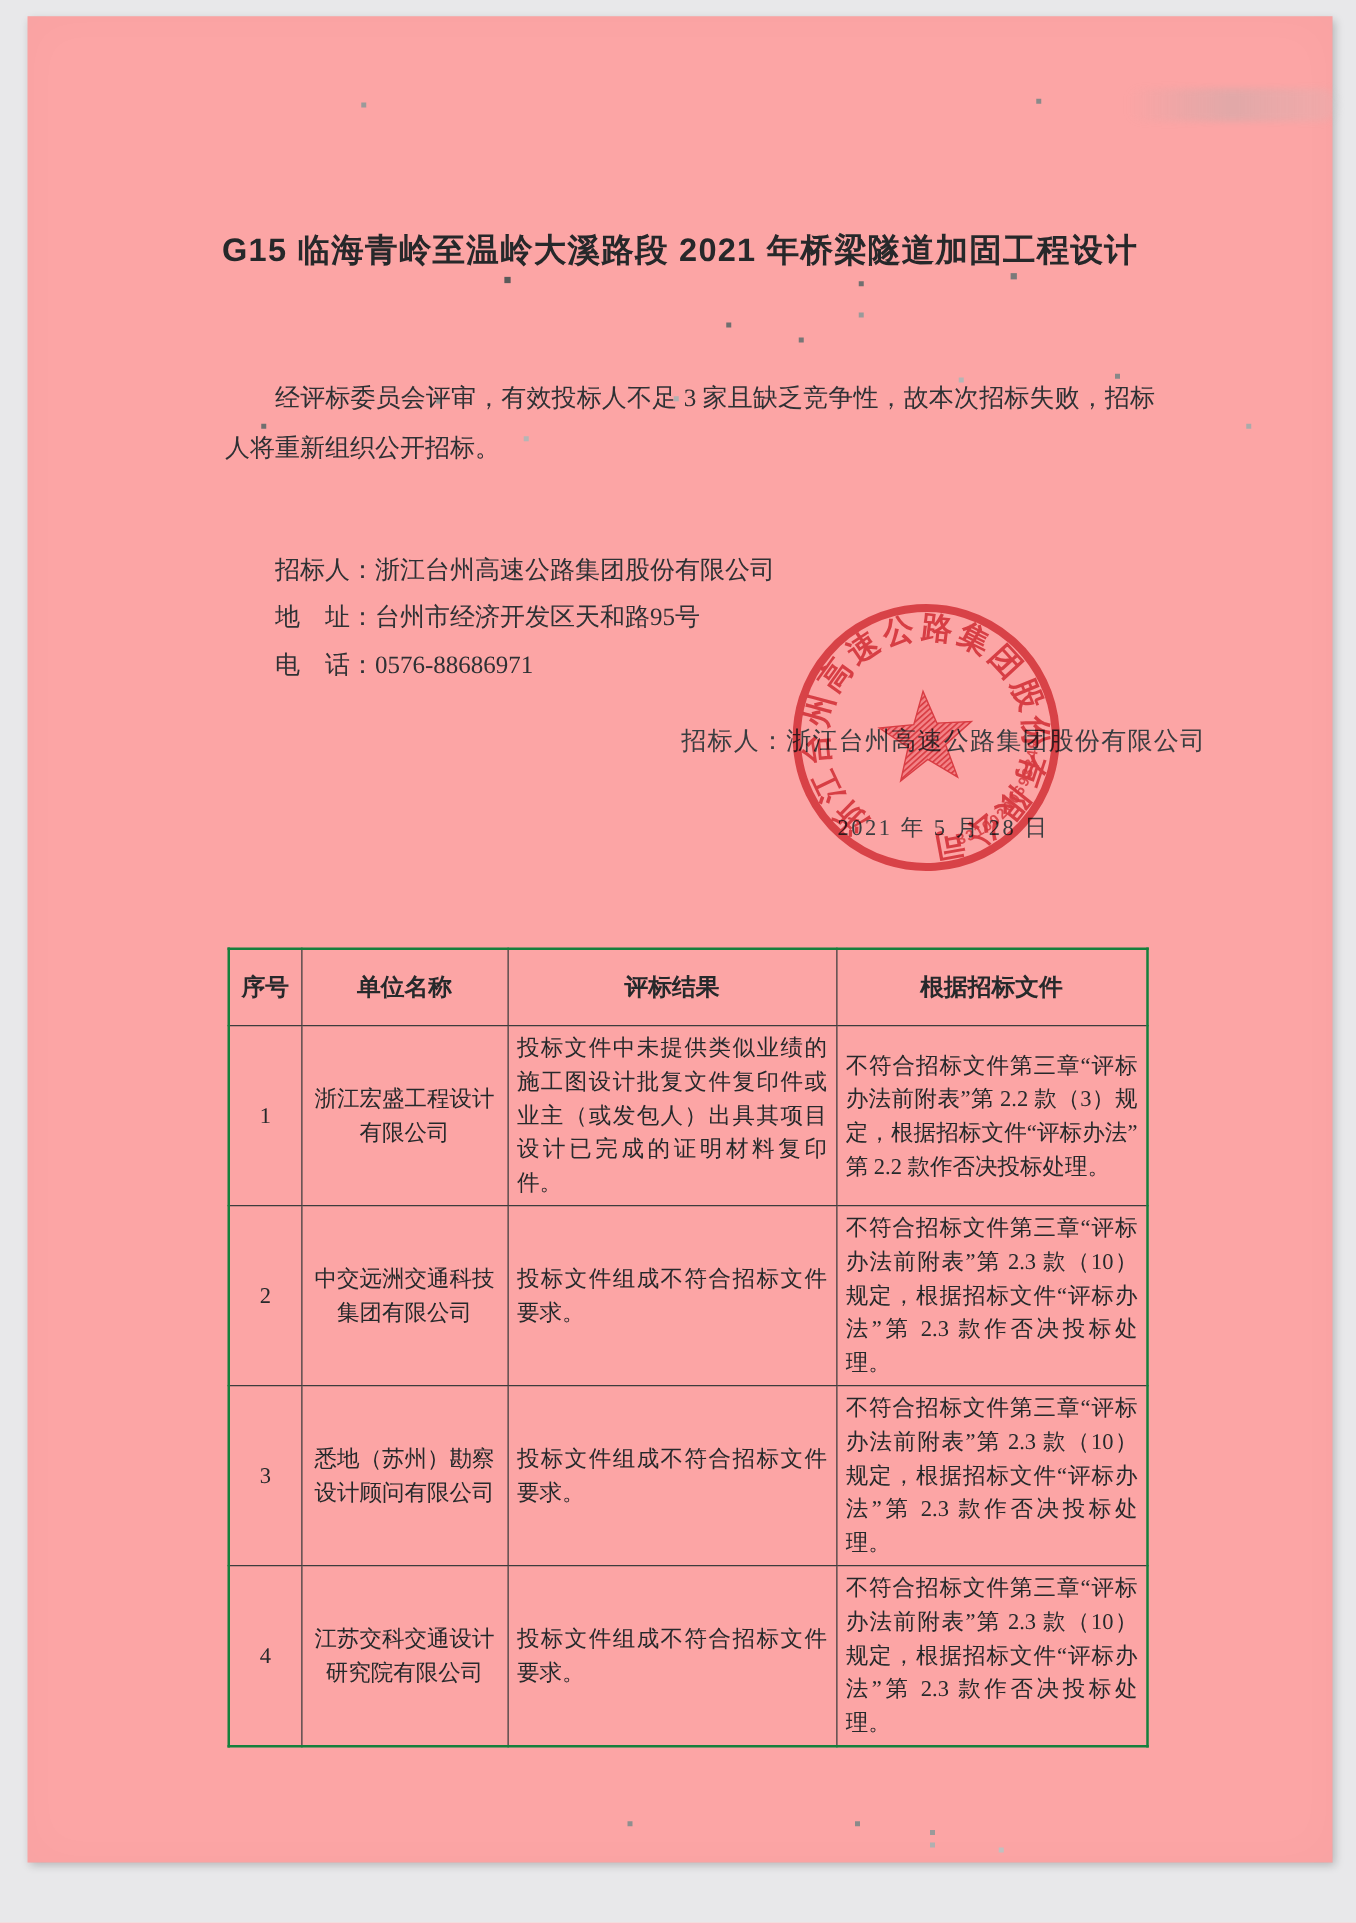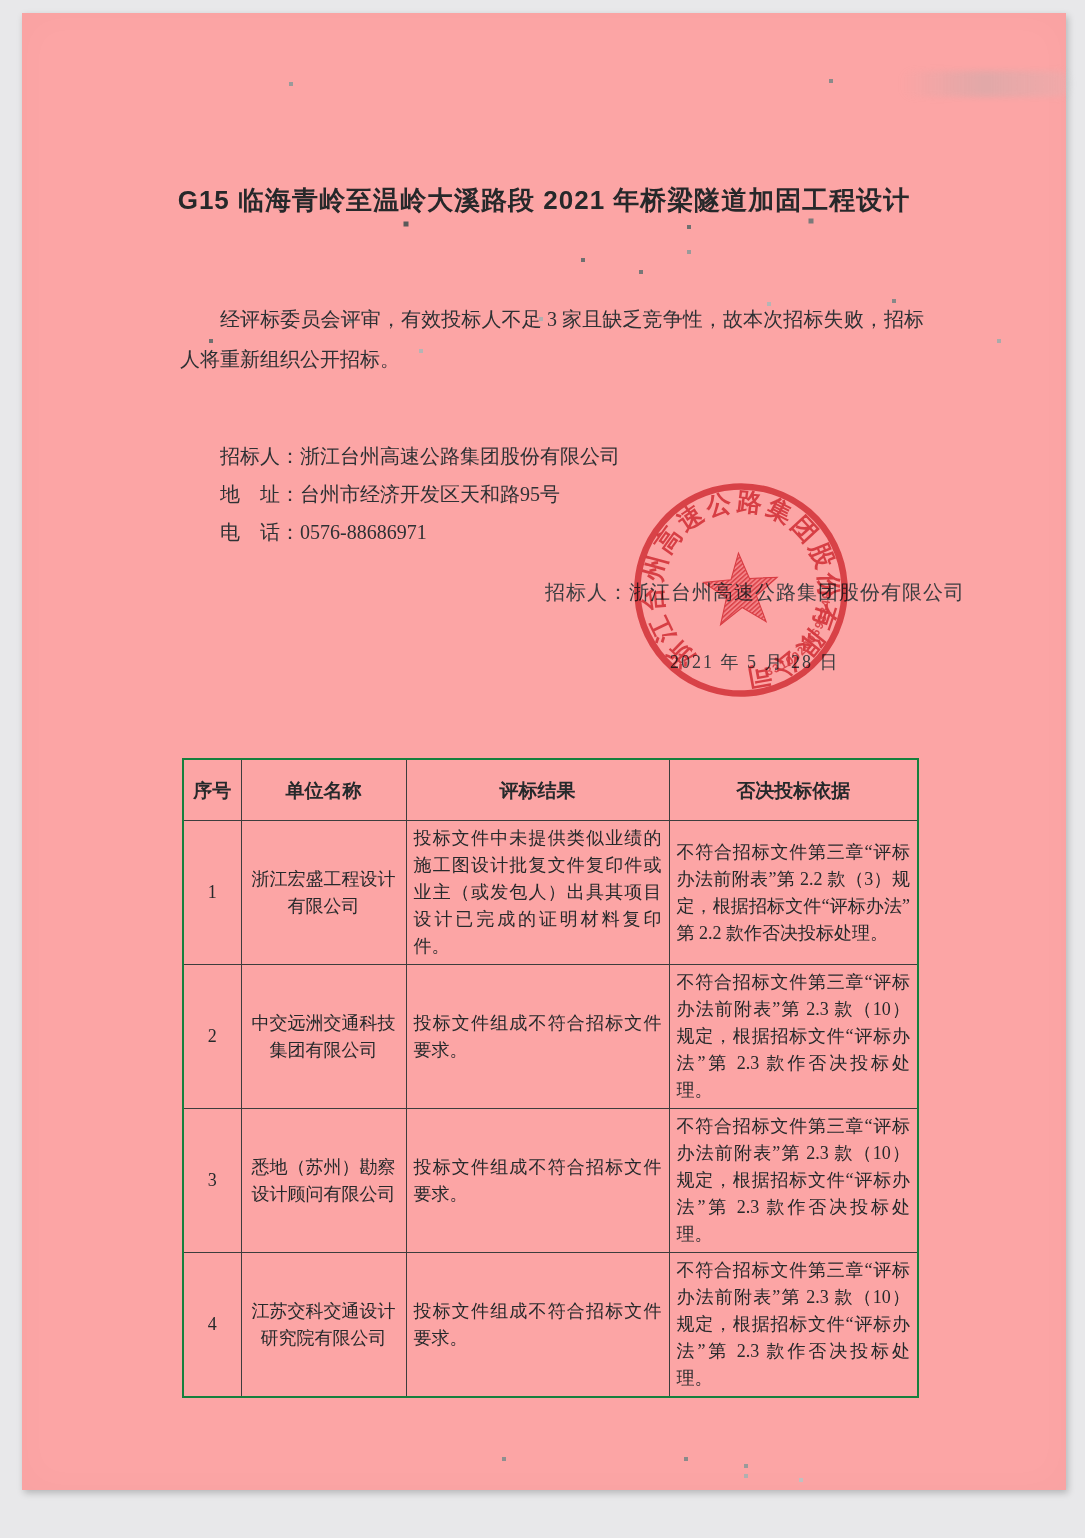--- a/index.html
+++ b/index.html
@@ -143,21 +143,21 @@
       <col class="c-no">
         <col class="c-company">
         <col class="c-problem">
         <col class="c-basis">
     </colgroup>
     <thead>
       <tr>
         <th>序号</th>
         <th>单位名称</th>
         <th>评标结果</th>
-        <th>否决投标依据</th>
+        <th>根据招标文件</th>
       </tr>
     </thead>
     <tbody>
       <tr class="r1">
         <td class="no">1</td>
         <td class="company">浙江宏盛工程设计有限公司</td>
         <td class="problem">投标文件中未提供类似业绩的施工图设计批复文件复印件或业主（或发包人）出具其项目设计已完成的证明材料复印件。</td>
         <td class="basis">不符合招标文件第三章“评标办法前附表”第 2.2 款（3）规定，根据招标文件“评标办法”第 2.2 款作否决投标处理。</td>
       </tr>
       <tr class="r2">

